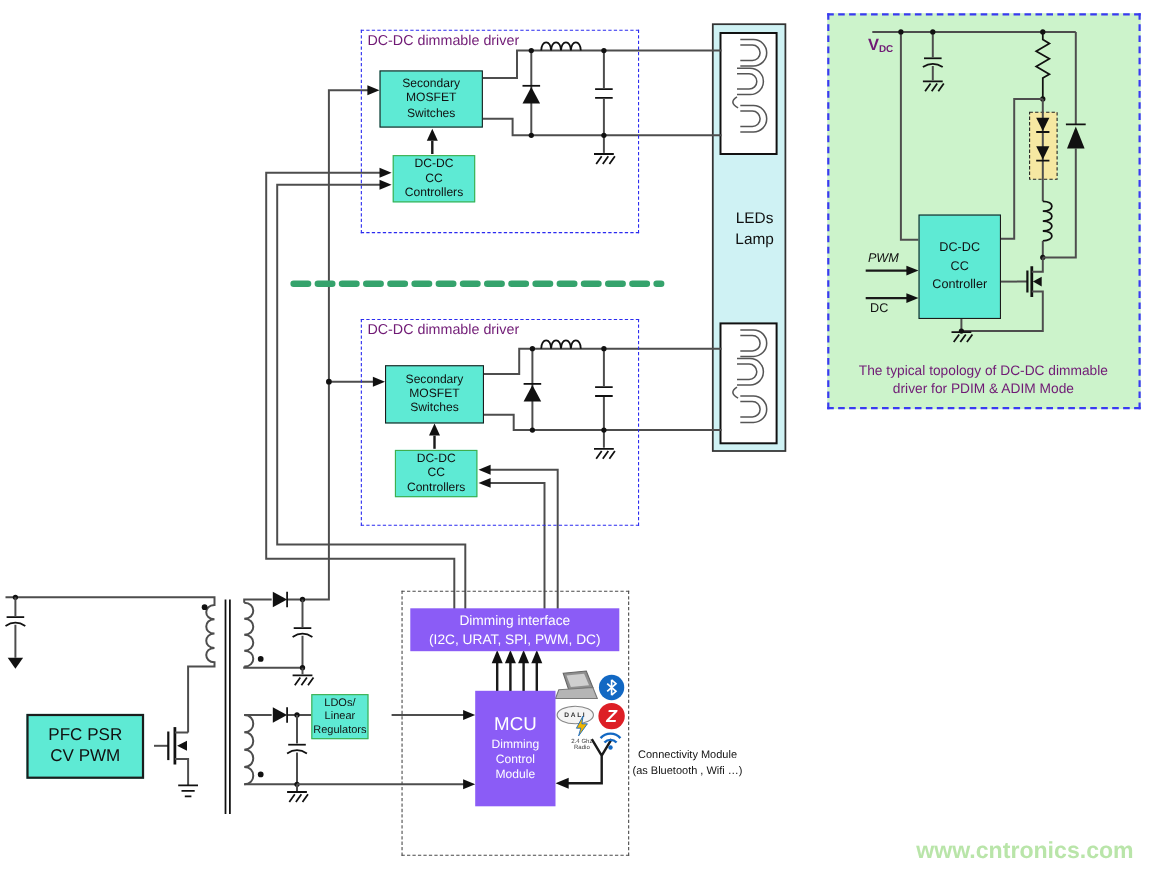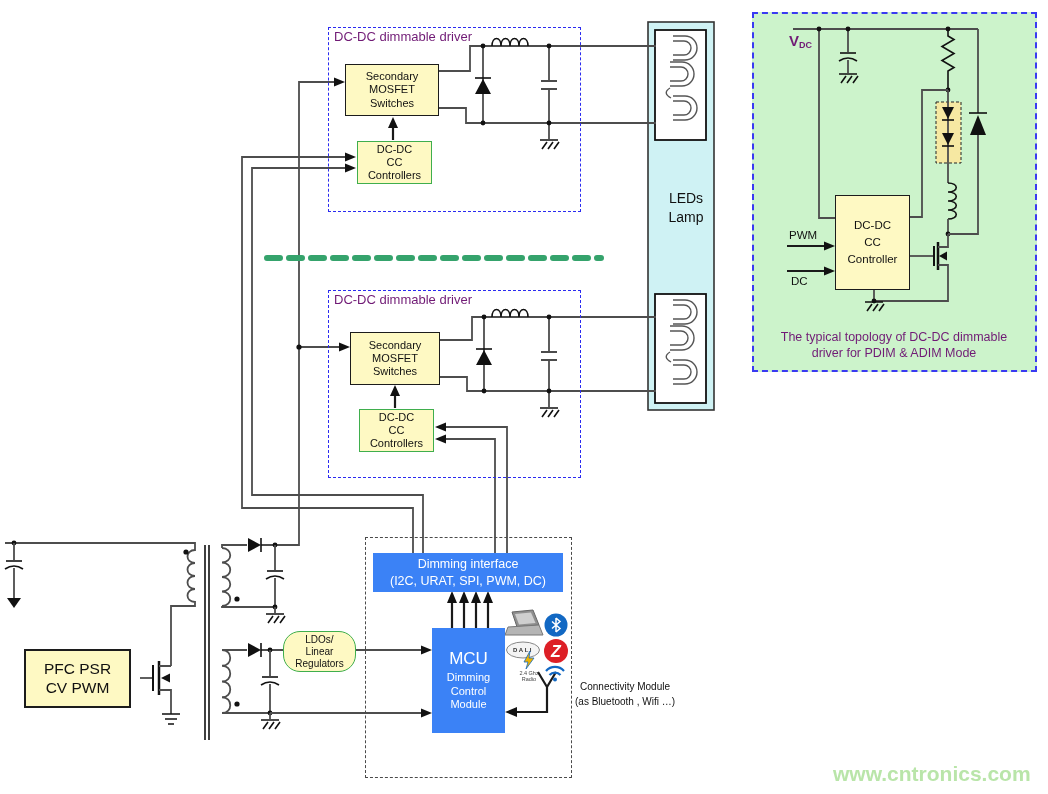--- a/index.html
+++ b/index.html
@@ -1,24 +1,24 @@
 <!DOCTYPE html>
 <html><head>
 <meta charset="utf-8">
 <style>
   html,body{margin:0;padding:0;background:#fff;}
   #stage{position:relative;width:1048px;height:794px;background:#fff;overflow:hidden;
          font-family:"Liberation Sans",sans-serif;color:#111;}
   .abs{position:absolute;}
   .pre{white-space:pre-line;}
-  .cbox{position:absolute;background:#fef9c3;border:1.5px solid #1c1c1c;display:flex;
+  .cbox{position:absolute;background:#5eead4;border:1.5px solid #1c1c1c;display:flex;
         align-items:center;justify-content:center;text-align:center;
         font-size:11px;line-height:1.2;white-space:pre-line;box-sizing:border-box;}
   .gbox{border:1.6px solid #3fae4d;}
-  .blk{position:absolute;background:#3b82f6;color:#fff;display:flex;flex-direction:column;
+  .blk{position:absolute;background:#8b5cf6;color:#fff;display:flex;flex-direction:column;
        align-items:center;justify-content:center;text-align:center;white-space:pre-line;
        box-sizing:border-box;}
   .dash-blue{position:absolute;border:1.6px dashed #2b2bf0;box-sizing:border-box;}
   .dash-grey{position:absolute;border:1.6px dashed #4a4a4a;box-sizing:border-box;}
   .bluetxt{color:#701a75;}
   svg{position:absolute;left:0;top:0;}
   .wire{stroke:#4d4d4d;stroke-width:1.8;fill:none;}
   .wire2{stroke:#1a1a1a;stroke-width:2.2;fill:none;}
   .sym{stroke:#111;stroke-width:1.6;fill:none;}
   .fillb{fill:#111;stroke:none;}
@@ -269,41 +269,41 @@
 Switches</div>
   <div class="cbox gbox" style="left:359px;top:409px;width:75px;height:43px;">DC-DC
 CC
 Controllers</div>
 
   <div class="abs pre" style="left:648px;top:189px;width:76px;text-align:center;font-size:14px;line-height:1.35;">LEDs
 Lamp</div>
 
   <div class="cbox" style="left:24px;top:649px;width:107px;height:59px;font-size:15.5px;border-width:2px;">PFC PSR
 CV PWM</div>
-  <div class="cbox gbox" style="left:283px;top:631px;width:73px;height:41px;font-size:10px;border-radius:17px;">LDOs/
+  <div class="cbox gbox" style="left:283px;top:631px;width:52px;height:41px;font-size:10px;">LDOs/
 Linear
 Regulators</div>
 
   <div class="blk" style="left:373px;top:553px;width:190px;height:39px;font-size:12.5px;line-height:1.3;">Dimming interface
 (I2C, URAT, SPI, PWM, DC)</div>
 
   <div class="blk" style="left:432px;top:628px;width:73px;height:105px;">
     <div style="font-size:17px;">MCU</div>
     <div class="pre" style="font-size:11px;line-height:1.25;margin-top:2px;">Dimming
 Control
 Module</div>
   </div>
 
   <div class="abs pre" style="left:550px;top:680px;width:150px;text-align:center;font-size:10px;line-height:1.45;">Connectivity Module
 (as Bluetooth , Wifi …)</div>
 
   <div class="abs bluetxt" style="left:789px;top:32px;font-size:15px;font-weight:bold;">
     <span>V</span><span style="font-size:9px;vertical-align:-2px;">DC</span>
   </div>
-  <div class="abs" style="left:789px;top:229px;font-size:11.5px;">PWM</div>
+  <div class="abs" style="left:789px;top:229px;font-size:11.5px;font-style:italic;">PWM</div>
   <div class="abs" style="left:791px;top:275px;font-size:11.5px;">DC</div>
   <div class="cbox" style="left:835px;top:195px;width:75px;height:95px;font-size:11.5px;line-height:1.45;">DC-DC
 CC
 Controller</div>
   <div class="abs pre bluetxt" style="left:760px;top:330px;width:268px;text-align:center;font-size:12.5px;line-height:1.25;">The typical topology of DC-DC dimmable
 driver for PDIM  &amp; ADIM Mode</div>
 
   <div class="abs" style="left:833px;top:762px;font-size:21px;color:#b9e5a9;font-weight:bold;">www.cntronics.com</div>
 </div>
 

